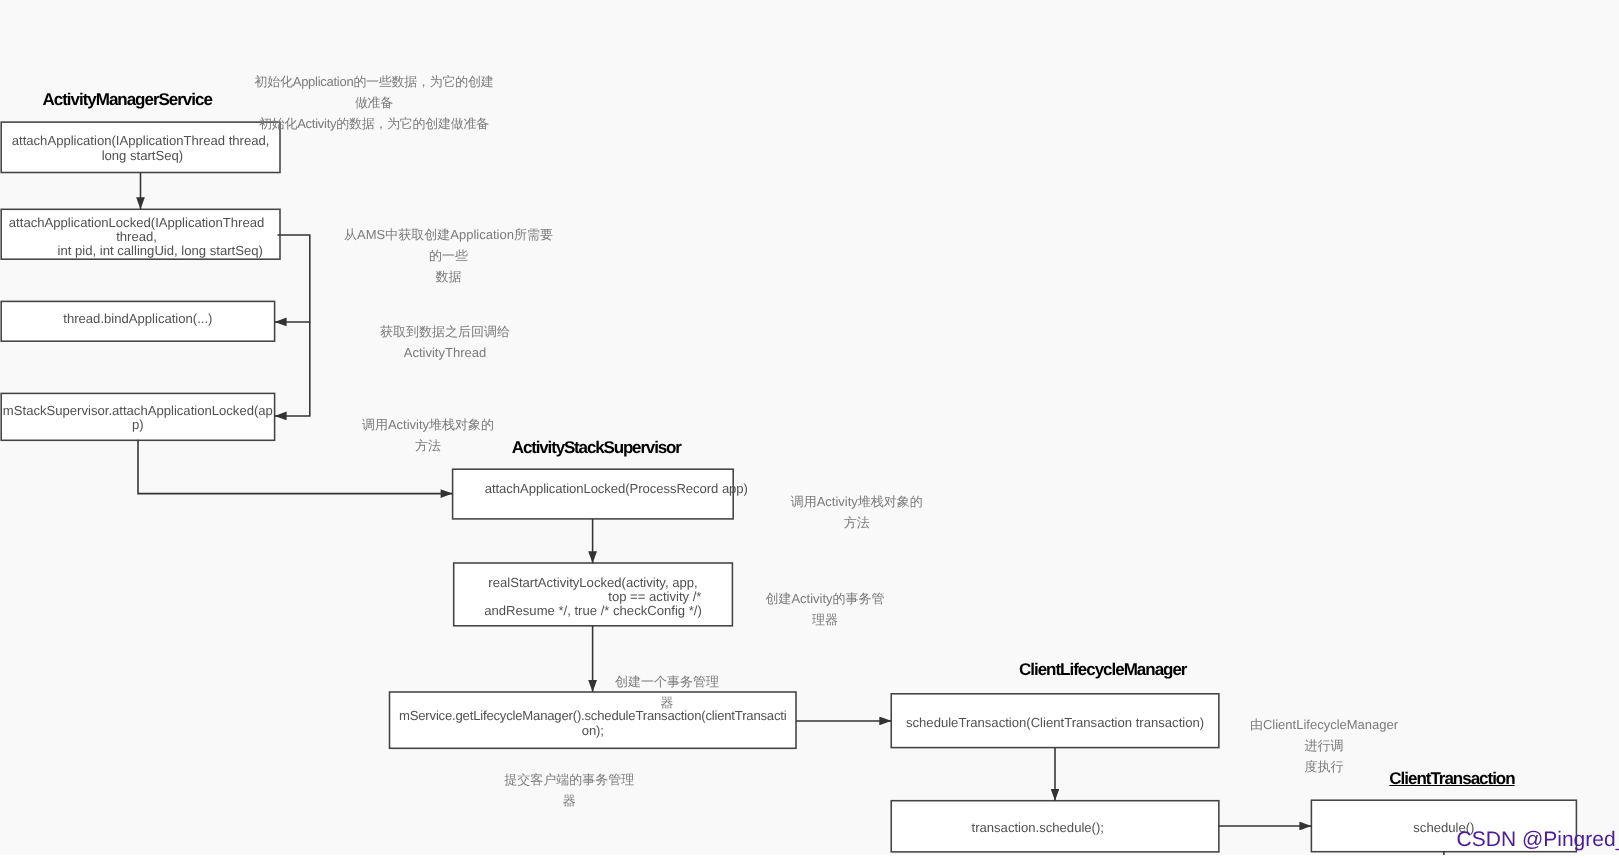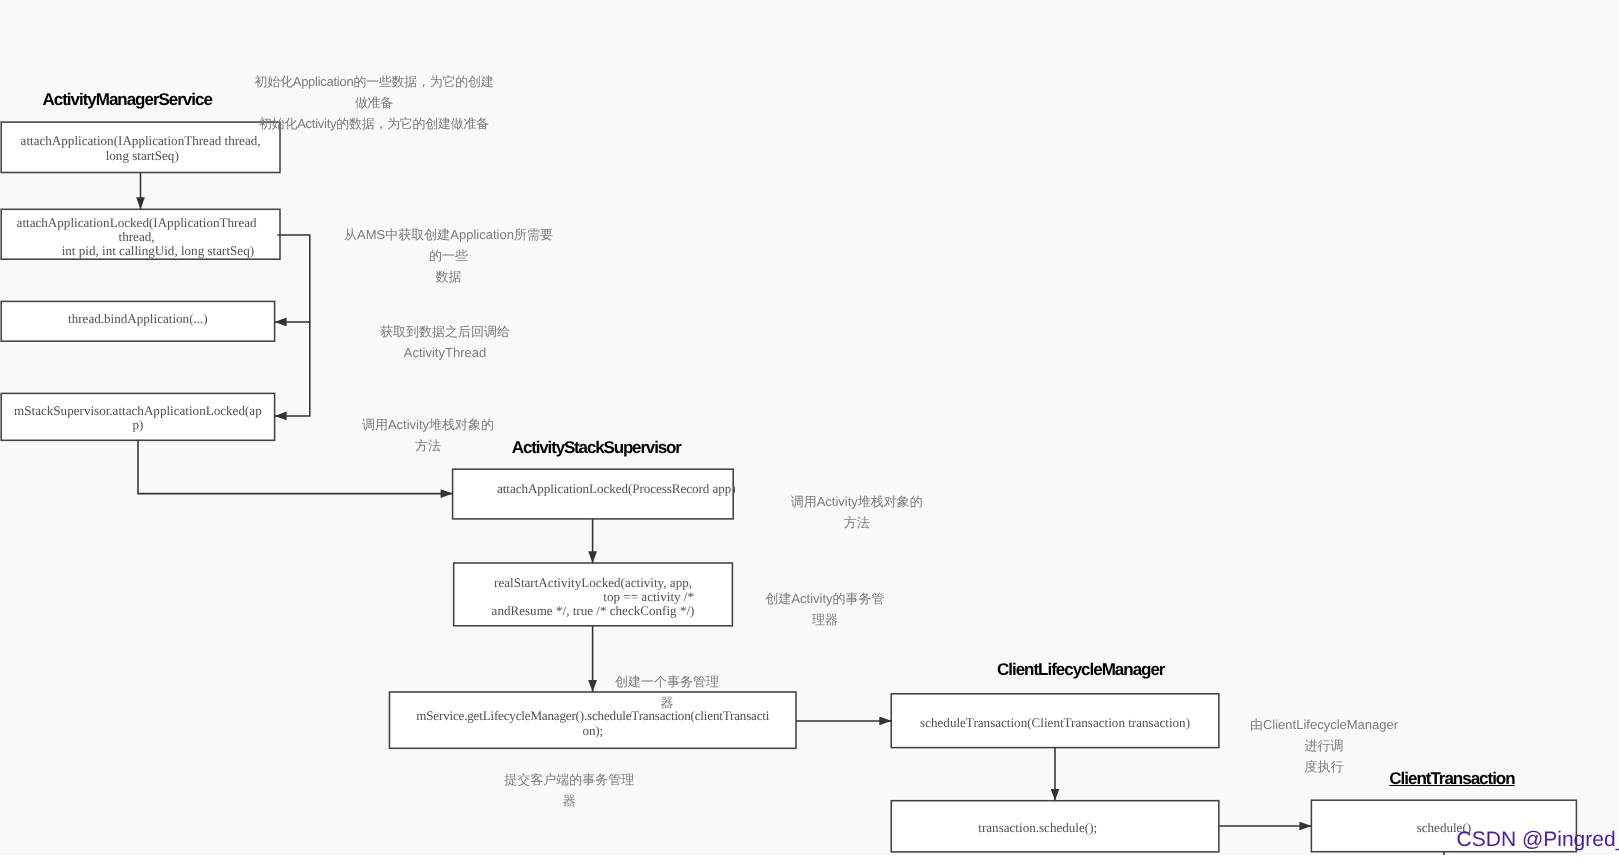--- a/index.html
+++ b/index.html
@@ -29,21 +29,20 @@
     transform:translate(-50%,-50%);
     margin-left:var(--tx, 0px);
     margin-top:var(--ty, 1.2px);
     width:var(--tw, 277px);
     font-size:13.1px;
     color:#515151;
     line-height:14.3px;
     letter-spacing:var(--ls, 0px);
     text-align:center;
     white-space:pre;
-    font-family:Liberation Serif, serif;
   }
 
   .lane-title{
     position:absolute;
     color:#000000;
     font-weight:bold;
     font-size:17px;
     letter-spacing:-1.02px;
     line-height:17px;
     white-space:nowrap;
@@ -106,21 +105,21 @@
       <path d="M592.6,625.8 L592.6,692" marker-end="url(#ah)"></path>
       <path d="M796,720.9 L891.3,720.9" marker-end="url(#ah)"></path>
       <path d="M1055,747.4 L1055,800.7" marker-end="url(#ah)"></path>
       <path d="M1218.8,826 L1311.4,826" marker-end="url(#ah)"></path>
       <path d="M1443.9,851.7 L1443.9,856"></path>
     </g>
   </svg>
 
   <div class="lane-title" style="left:42.5px;top:91.4px;"><span>ActivityManagerService</span></div>
   <div class="lane-title" style="letter-spacing:-1.16px;left:511.8px;top:439.1px;"><span>ActivityStackSupervisor</span></div>
-  <div class="lane-title" style="left:997px;top:661.1px;"><span>ClientLifecycleManager</span></div>
+  <div class="lane-title" style="left:1019px;top:661.1px;"><span>ClientLifecycleManager</span></div>
   <div class="lane-title" style="left:1389.3px;top:770.4px;text-decoration:underline;"><span>ClientTransaction</span></div>
 
   <div class="node" style="--tw:277px;left:1.20px;top:122.10px;width:278.80px;height:50.40px;">
       <span>attachApplication(IApplicationThread thread,
  long startSeq)</span>
     </div>
   <div class="node" style="--tx:-4px;--tw:277px;--ty:2.5px;left:1.20px;top:209.30px;width:278.80px;height:49.90px;">
       <span>attachApplicationLocked(IApplicationThread
 thread,
              int pid, int callingUid, long startSeq)</span>

